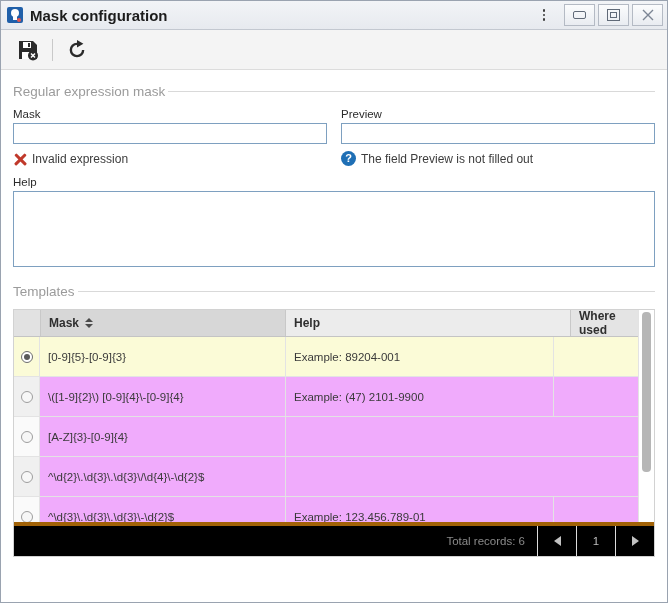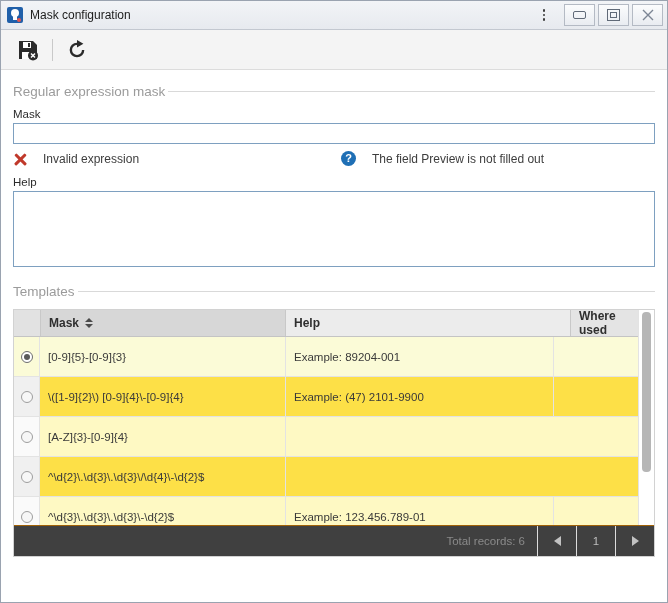--- a/index.html
+++ b/index.html
@@ -68,23 +68,24 @@
   .app-icon .dot {
     position: absolute;
     left: 10px;
     top: 11px;
     width: 4px;
     height: 4px;
     border-radius: 50%;
     background: #e8554d;
   }
   .title-text {
-    font-size: 12px;
+    font-size: 15px;
     color: #1c1c1c;
     flex: 1;
+    font-weight: bold;
   }
   .kebab {
     width: 22px;
     height: 22px;
     display: flex;
     flex-direction: column;
     align-items: center;
     justify-content: center;
     gap: 2px;
     margin-right: 6px;
@@ -235,21 +236,21 @@
 
   .msg-row {
     display: flex;
     gap: 14px;
     margin-top: 7px;
   }
   .msg {
     flex: 1;
     display: flex;
     align-items: center;
-    gap: 16px;
+    gap: 5px;
     min-width: 0;
   }
   .msg-text {
     font-size: 12px;
     color: #3d3d3d;
   }
   .x-icon {
     width: 14px;
     height: 14px;
     position: relative;
@@ -345,22 +346,22 @@
     min-height: 0;
     overflow: hidden;
     background: #ffffff;
   }
   .trow {
     display: flex;
     height: 40px;
     border-bottom: 1px solid #e3e3e3;
     box-sizing: border-box;
   }
-  .trow.odd { background: #fef9c3; }
-  .trow.even { background: #fde047; }
+  .trow.odd { background: #f0abfc; }
+  .trow.even { background: #f0abfc; }
   .trow.selected { background: #fbfbd7; }
   .td {
     display: flex;
     align-items: center;
     font-size: 11.5px;
     color: #3a3a3a;
     padding: 2px 8px;
     box-sizing: border-box;
     overflow: hidden;
     white-space: nowrap;
@@ -413,22 +414,22 @@
     top: 2px;
     width: 9px;
     height: 160px;
     background: #b6b6b6;
     border-radius: 4px;
   }
 
   .tfoot {
     height: 30px;
     flex: none;
-    background: #404040;
-    border-top: 1px solid #a16207;
+    background: #000000;
+    border-top: 4px solid #a16207;
     display: flex;
     align-items: stretch;
     justify-content: flex-end;
   }
   .foot-total {
     display: flex;
     align-items: center;
     padding: 0 12px;
     font-size: 11.5px;
     color: #8a8a8a;
@@ -524,20 +525,24 @@
 
     <div class="group">
       <div class="group-header">
         <span class="group-title">Regular expression mask</span>
         <span class="group-rule"></span>
       </div>
 
       <div class="two-col">
         <div class="col">
           <div class="field-label">Mask</div>
+          <input class="text-input" type="text" value="" style="">
+        </div>
+        <div class="col">
+          <div class="field-label">Preview</div>
           <input class="text-input" type="text" value="" style="">
         </div>
       </div>
 
       <div class="msg-row">
         <div class="msg">
           <span class="x-icon">
               <i></i>
               <i></i>
             </span>

